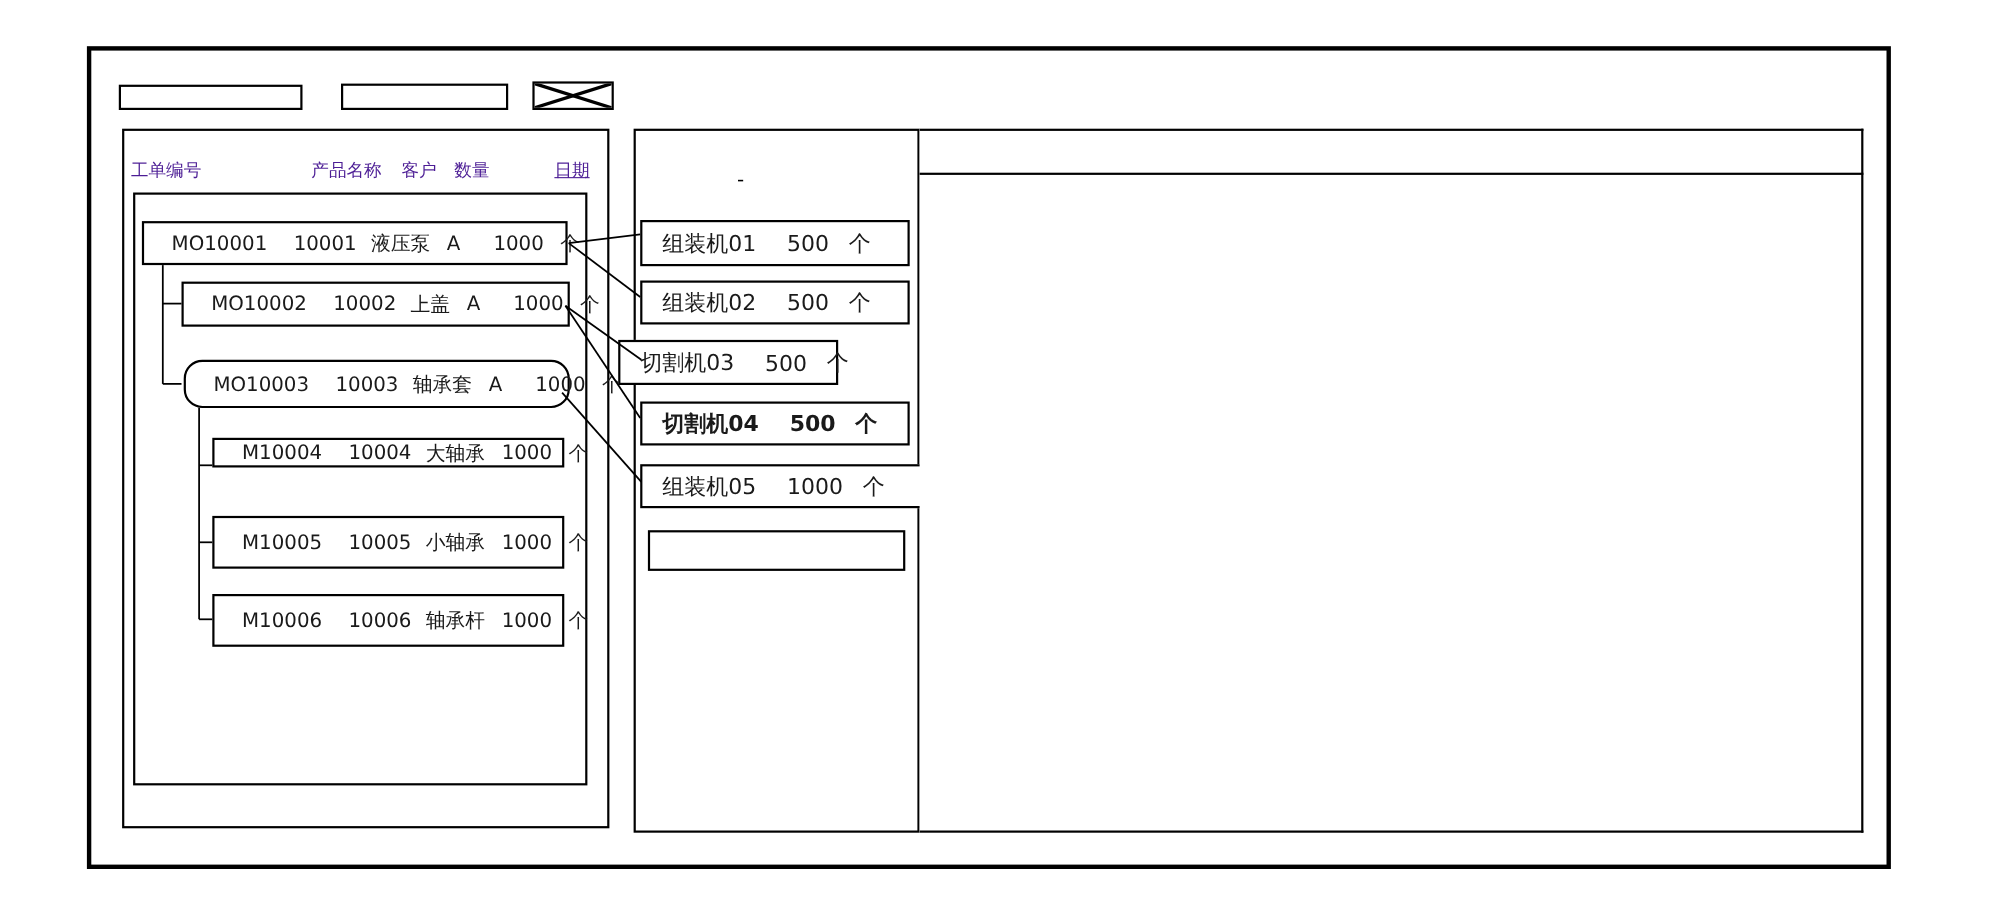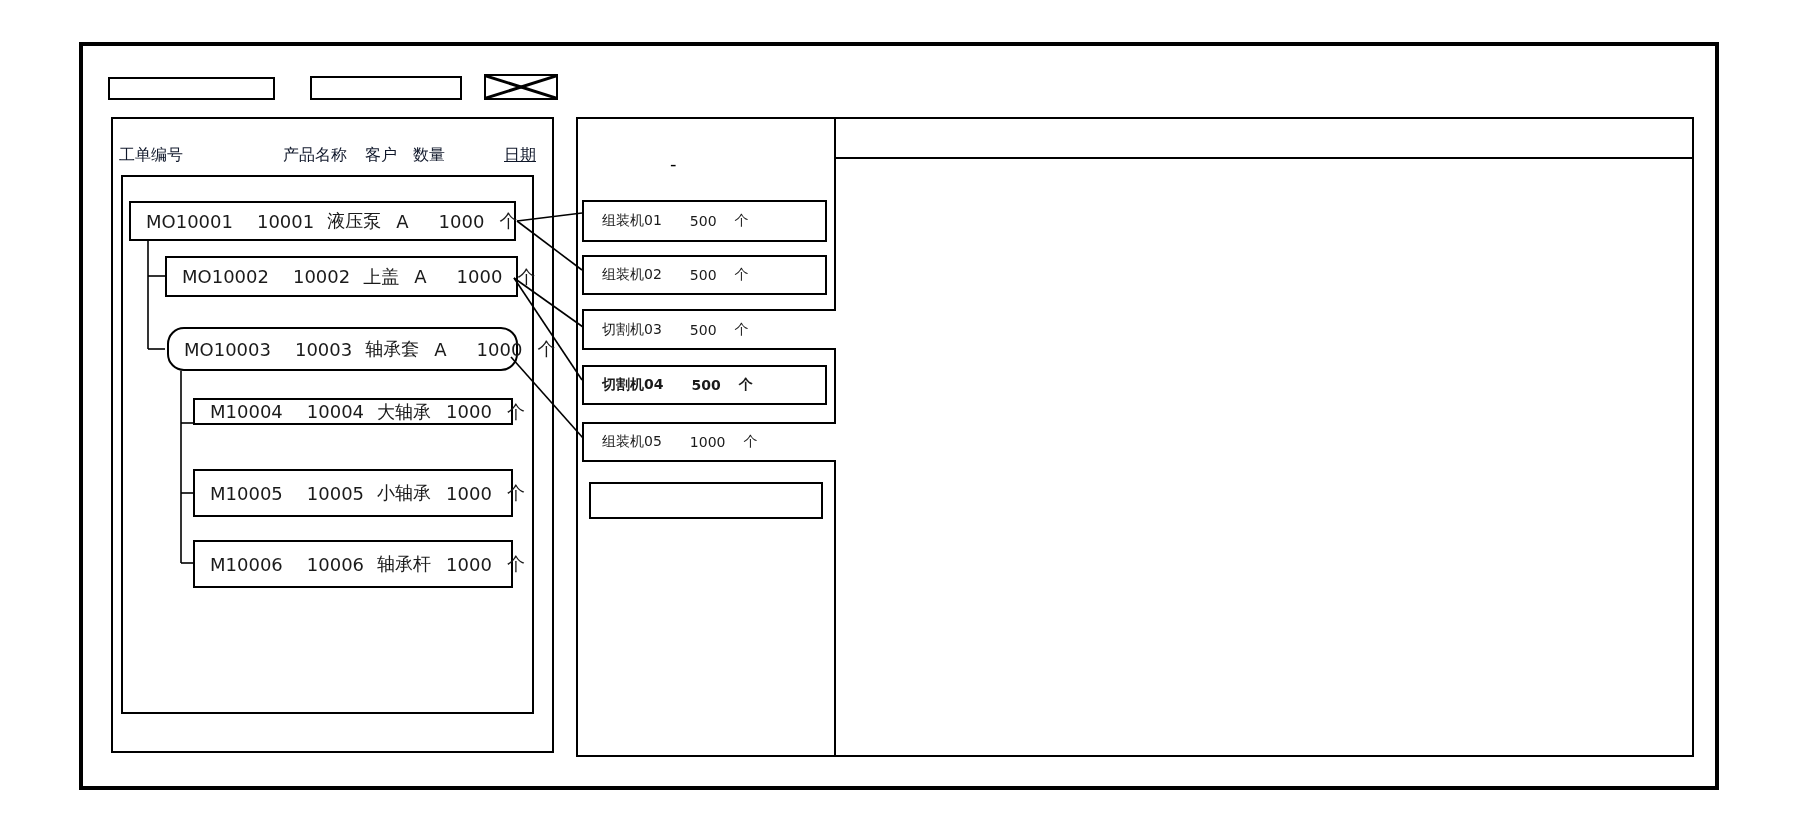--- a/index.html
+++ b/index.html
@@ -16,57 +16,57 @@
 
   
   .input-box{border:2px solid #000;background:#fff;}
   .ib1{left:108px;top:77px;width:167px;height:23px;}
   .ib2{left:310px;top:76px;width:152px;height:24px;}
   .xbox{left:484px;top:74px;width:74px;height:26px;border:2px solid #000;background:#fff;}
   .xbox svg{display:block;width:100%;height:100%;}
 
   
   .left-panel{left:111px;top:117px;width:443px;height:636px;border:2px solid #000;background:#fff;}
-  .col-header{position:absolute;top:145px;font-size:16px;white-space:nowrap;color:#0f172a;}
+  .col-header{position:absolute;top:145px;font-size:16px;white-space:nowrap;color:#4c1d95;}
   .ch0{left:119px;} .ch1{left:202px;margin-top:46px;} .ch2{left:283px;}
   .ch3{left:365px;} .ch4{left:413px;} .ch5{left:504px;text-decoration:underline;}
 
   .tree-box{left:121px;top:175px;width:413px;height:539px;border:2px solid #000;background:#fff;}
 
   .wo-row{
     border:2px solid #000;background:#fff;
     display:flex;align-items:center;
-    padding-left:15px;font-size:18px;white-space:nowrap;
+    padding-left:25px;font-size:18px;white-space:nowrap;
   }
   .wo-row span:empty{display:none;}
   .wo-row .f-wo{margin-right:24px;}
   .wo-row .f-code{margin-right:13px;}
   .wo-row .f-name{margin-right:15px;}
   .wo-row .f-cust{margin-right:30px;}
   .wo-row .f-qty{margin-right:15px;}
   .r0{left:129px;top:201px;width:387px;height:40px;}
   .r1{left:165px;top:256px;width:353px;height:41px;}
   .r2{left:167px;top:327px;width:351px;height:44px;border-radius:17px;}
   .r3{left:193px;top:398px;width:320px;height:27px;}
   .r4{left:193px;top:469px;width:320px;height:48px;}
   .r5{left:193px;top:540px;width:320px;height:48px;}
 
   
   .mid-panel{left:576px;top:117px;width:260px;height:640px;border:2px solid #000;background:#fff;}
   .note-dash{left:670px;top:153px;font-size:18px;color:#000;}
   .machine-row{
     border:2px solid #000;background:#fff;
     display:flex;align-items:center;
-    padding-left:18px;font-size:14px;white-space:nowrap;
+    padding-left:18px;font-size:20px;white-space:nowrap;
   }
   .machine-row .f-mname{margin-right:28px;}
   .machine-row .f-mqty{margin-right:18px;}
   .m0{left:582px;top:200px;width:245px;height:42px;}
   .m1{left:582px;top:255px;width:245px;height:40px;}
-  .m2{left:582px;top:309px;width:269px;height:41px;}
+  .m2{left:562px;top:309px;width:200px;height:41px;}
   .m3{left:582px;top:365px;width:245px;height:40px;font-weight:bold;}
   .m4{left:582px;top:422px;width:290px;height:40px;}
   .empty-slot{left:589px;top:482px;width:234px;height:37px;border:2px solid #000;background:#fff;}
 
   
   .right-panel{left:836px;top:117px;width:858px;height:640px;border:2px solid #000;border-left:none;background:#fff;}
   .right-divider{left:836px;top:157px;width:858px;height:2px;background:#000;}
 
   
   .overlay{left:0;top:0;width:1819px;height:833px;pointer-events:none;}

